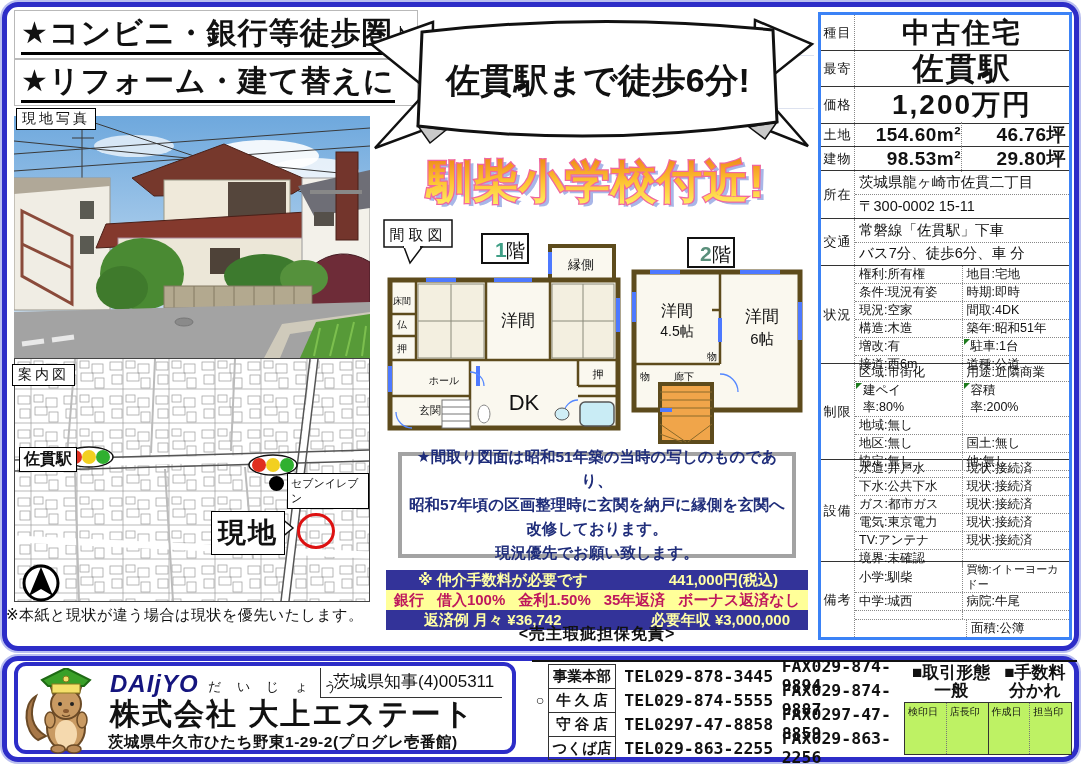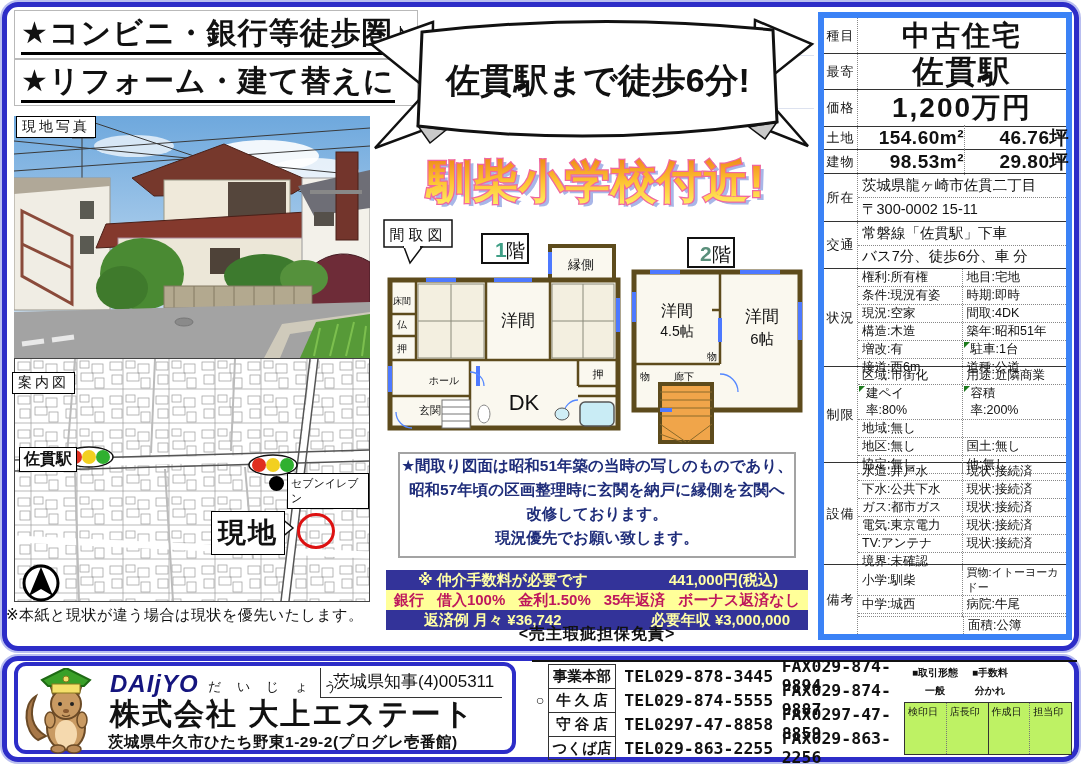--- a/index.html
+++ b/index.html
@@ -7,37 +7,37 @@
        font-family:"Liberation Sans","DejaVu Sans",sans-serif;color:#111;}
   .r{position:absolute;}
   .frame{box-sizing:border-box;border:5px solid #2d2dc8;border-radius:16px;
          box-shadow:0 0 0 2px #b9bef0;background:transparent;}
   
   .banner{box-sizing:border-box;border:1px solid #b9b9b9;background:#fff;
           display:flex;align-items:center;padding-left:6px;}
   .banner span{font-size:30px;font-weight:bold;letter-spacing:1px;
                border-bottom:3px solid #000;line-height:1.25;}
   .tag{box-sizing:border-box;background:#fff;border:1px solid #000;
-       font-size:14px;padding:1px 5px;letter-spacing:3px;z-index:6;margin-top:8px;}
+       font-size:14px;padding:1px 5px;letter-spacing:3px;z-index:6;}
   .gridline{background:#dde2ef;height:1px;z-index:0;}
   
   .maplabel{box-sizing:border-box;background:#fff;border:1px solid #000;font-weight:bold;z-index:5;}
   .disclaimer{font-size:15px;letter-spacing:0.5px;}
   
-  .notebox{box-sizing:border-box;border:2px solid #a3a3a3;background:#fff;
+  .notebox{box-sizing:border-box;border:4px solid #a3a3a3;background:#fff;
            color:#1f2d7a;font-weight:bold;font-size:15.5px;text-align:center;
-           display:flex;flex-direction:column;line-height:24px;}
+           display:flex;flex-direction:column;justify-content:center;line-height:24px;}
   
   .band{box-sizing:border-box;width:422px;height:20px;display:flex;align-items:center;
         font-weight:bold;font-size:15px;}
   .band.navy{background:#333399;color:#ffffa6;}
   .band.yellow{background:#ffff99;color:#be185d;}
   .sellernote{font-size:16px;font-weight:bold;text-align:center;letter-spacing:1px;}
   
-  .spec{box-sizing:border-box;border:6px solid #3b82f6;background:#fff;font-size:12.5px;}
+  .spec{box-sizing:border-box;border:3px solid #3b82f6;background:#fff;font-size:12.5px;}
   .sec{box-sizing:border-box;display:flex;border-top:1px solid #333;}
   .sec:first-child{border-top:none;}
   .lab{box-sizing:border-box;width:34px;flex:none;display:flex;align-items:center;justify-content:center;
        font-size:13px;border-right:1px dotted #888;letter-spacing:1px;}
   .val{flex:1;display:flex;align-items:center;justify-content:center;font-weight:bold;}
   .big28{font-size:28px;letter-spacing:2px;}
   .big32{font-size:31px;letter-spacing:2px;}
   .area{justify-content:flex-start;}
   .area b{display:block;width:106px;text-align:right;font-size:19px;letter-spacing:0.5px;}
   .area b+b{width:104px;border-left:1px dotted #888;padding-right:4px;}
@@ -66,21 +66,21 @@
   .phone{border-top:2px solid #111;}
   .phrow{display:flex;height:24px;align-items:center;}
   .phmark{width:18px;text-align:center;font-size:14px;}
   .phname{box-sizing:border-box;width:78px;border:1px solid #333;border-bottom:none;
           height:100%;display:flex;align-items:center;justify-content:center;
           font-size:14.5px;font-weight:bold;}
   .phrow:last-child .phname{border-bottom:1px solid #333;}
   .phtel,.phfax{font-family:"DejaVu Sans Mono","Liberation Mono",monospace;
                 font-weight:bold;font-size:16.5px;letter-spacing:0;}
   .phtel{width:180px;padding-left:8px;}
-  .deal{font-size:10px;font-weight:bold;line-height:18px;}
+  .deal{font-size:17px;font-weight:bold;line-height:18px;}
   .stamps{box-sizing:border-box;border:1px solid #333;display:flex;background:#bef264;}
   .stcell{box-sizing:border-box;flex:1;font-size:10px;padding:2px 0 0 3px;}
   .stcell.dl{border-left:1px dotted #777;}
   .stcell.sl{border-left:1px solid #333;}
   svg text{font-family:"Liberation Sans","DejaVu Sans",sans-serif;}
 </style>
 </head>
 <body>
 
 <div class="r frame" style="left:2px;top:2px;width:1077px;height:649px;"></div>

